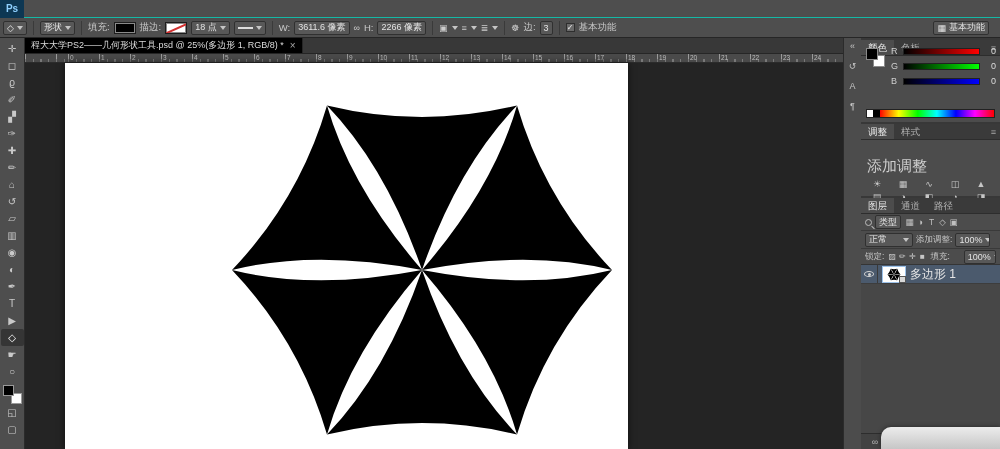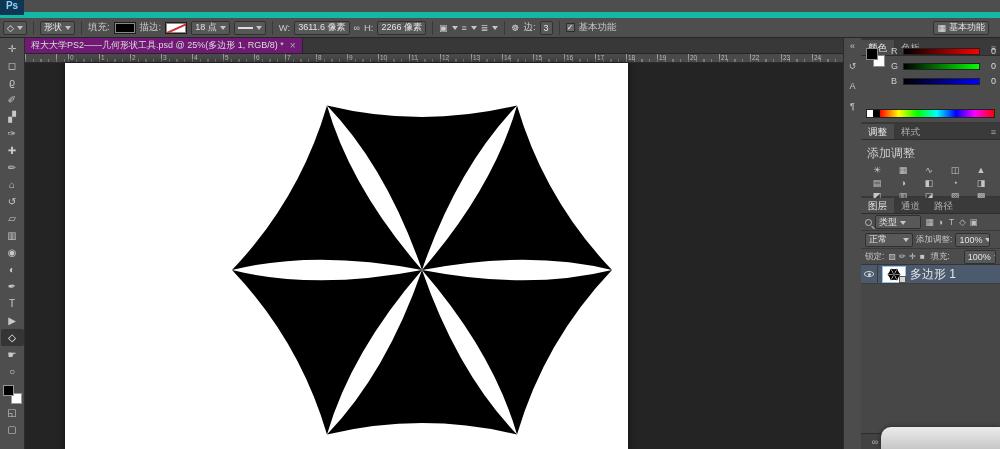--- a/index.html
+++ b/index.html
@@ -1,21 +1,21 @@
 <!DOCTYPE html>
 <html><head>
 <meta charset="utf-8">
 <style>
   *{margin:0;padding:0;box-sizing:border-box}
   html,body{width:1000px;height:449px;overflow:hidden;background:#282828;
     font-family:"Liberation Sans","DejaVu Sans",sans-serif}
 
   
   .menubar{position:absolute;left:0;top:0;width:1000px;height:18px;background:#4e4e4e;
-    border-bottom:6px solid #14b8a6;display:flex;align-items:center}
+    border-bottom:1px solid #14b8a6;display:flex;align-items:center}
   .pslogo{width:24px;height:18px;background:#0b3click2f4e;background:#0d3753;color:#8fd0ff;
     font-weight:bold;font-size:10px;text-align:center;line-height:18px}
   .menuitems{display:flex}
   .menu-item{padding:0 6px;font-size:10px;color:#e2e2e2;line-height:18px;white-space:nowrap}
 
   
   .optionsbar{position:absolute;left:0;top:18px;width:1000px;height:20px;background:#4e4e4e;
     border-bottom:1px solid #262626;display:flex;align-items:center;gap:4px;padding:0 3px;
     font-size:9.5px;color:#c9c9c9}
   .obox{height:14px;background:#585858;border:1px solid #303030;border-radius:2px;
@@ -38,21 +38,21 @@
     border-right:1px solid #2b2b2b;display:flex;flex-direction:column;align-items:center;padding-top:2px}
   .tool{width:23px;height:17px;color:#c9c9c9;font-size:10px;text-align:center;line-height:17px;flex:none}
   .tool.active{background:#353535;color:#fff;border-radius:2px}
   .fgbg{position:relative;width:19px;height:19px;margin-top:5px;flex:none}
   .fg{position:absolute;left:0;top:0;width:11px;height:11px;border:1px solid #999;z-index:2}
   .bgc{position:absolute;right:0;bottom:0;width:11px;height:11px;border:1px solid #999}
 
   
   .tabbar{position:absolute;left:25px;top:38px;width:818px;height:16px;background:#383838;
     border-bottom:1px solid #262626;display:flex}
-  .doctab{max-width:332px;background:#701a75;border-right:1px solid #262626;display:flex;
+  .doctab{max-width:332px;background:#000000;border-right:1px solid #262626;display:flex;
     align-items:center;padding:0 6px;gap:6px}
   .doctab .t{font-size:9px;color:#dcdcdc;white-space:nowrap;overflow:hidden}
   .doctab .x{color:#a8a8a8;font-size:10px;line-height:16px}
   .ruler{position:absolute;left:25px;top:54px;width:818px;height:9px;background:#4a4a4a;
     border-bottom:1px solid #2b2b2b;
     background-image:repeating-linear-gradient(90deg,#787878 0 1px,transparent 1px 7.75px),
       repeating-linear-gradient(90deg,#9b9b9b 0 1px,transparent 1px 31px);
     background-size:100% 3px,100% 9px;background-repeat:repeat-x;background-position:43px 100%,43px 0}
   .rnum{position:absolute;top:0;font-size:6.5px;color:#bdbdbd;transform:translateX(2px)}
   .canvasarea{position:absolute;left:25px;top:63px;width:818px;height:386px;background:#242424}
@@ -77,31 +77,31 @@
   .c-fg{position:absolute;left:5px;top:8px;width:12px;height:12px;background:#000;border:1px solid #8a8a8a;z-index:2}
   .c-bg{position:absolute;left:12px;top:15px;width:12px;height:12px;background:#fff;border:1px solid #8a8a8a}
   .sliders{position:absolute;left:30px;top:5px;right:4px}
   .srow{display:flex;align-items:center;gap:4px;height:12px;margin-bottom:3px}
   .slab{width:8px;font-size:9px;color:#cfcfcf}
   .strack{flex:1;height:7px;border:1px solid #222}
   .sval{width:12px;text-align:right;font-size:9px;color:#dddddd}
   .spectrum{position:absolute;left:5px;right:5px;bottom:4px;height:9px;border:1px solid #222}
 
   #p-adjust{top:86px;height:72px}
-  .ahint{font-size:12px;color:#cfcfcf;padding:5px 6px 2px}
+  .ahint{font-size:15px;color:#cfcfcf;padding:17px 6px 2px}
   .agrid{display:flex;flex-wrap:wrap;padding:0 3px}
   .aico{width:26px;height:13px;color:#c6c6c6;font-size:9px;text-align:center;line-height:13px}
 
   #p-layers{top:160px;height:251px}
   .lrow{position:absolute;left:0;right:0;display:flex;align-items:center;padding:0 4px;gap:3px;
     border-bottom:1px solid #3a3a3a;background:#4c4c4c}
   .lrow-filter{top:16px;height:17px}
   .lrow-blend{top:33px;height:18px}
   .lrow-lock{top:51px;height:16px;border-bottom:1px solid #353535}
-  .kindbox{width:46px}
+  .kindbox{width:26px}
   .fico{color:#c0c0c0;font-size:8.5px;width:11px;text-align:center}
   .modebox{width:48px;justify-content:space-between}
   .slabel{font-size:8.5px;color:#c6c6c6;white-space:nowrap}
   .valbox{width:35px;justify-content:space-between}
   .lico{font-size:8px;color:#c6c6c6;width:10px;text-align:center}
   .fillbox{margin-left:auto;width:34px;justify-content:space-between}
   .llist{position:absolute;top:67px;bottom:16px;left:0;right:0;background:#474747}
   .lay{height:19px;display:flex;align-items:center;border-bottom:1px solid #3d3d3d}
   .lay.selected{background:#4b5a6d}
   .eyecell{width:17px;height:100%;border-right:1px solid #3a3a3a;display:flex;align-items:center;justify-content:center;flex:none}

